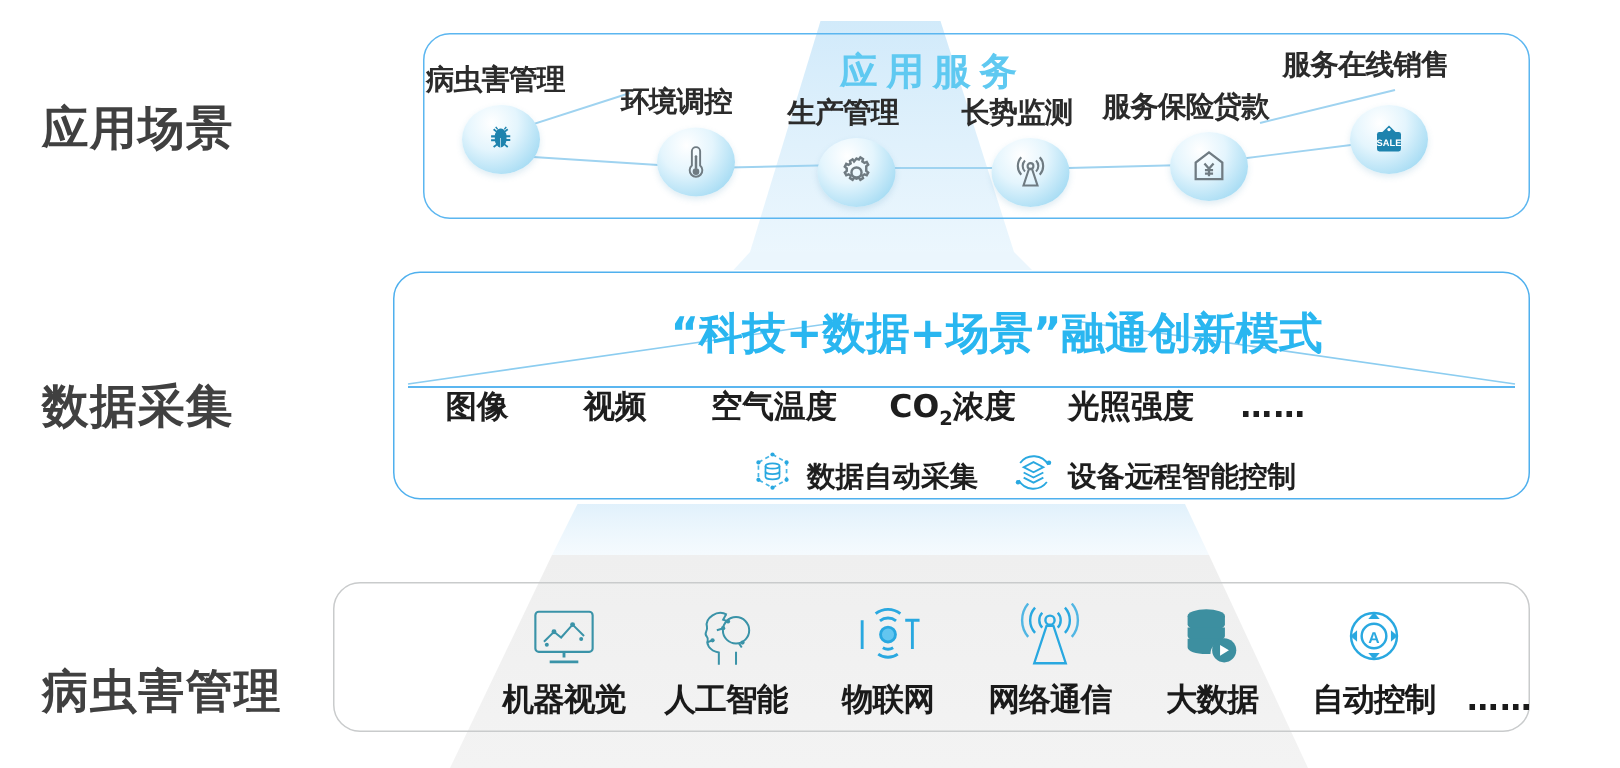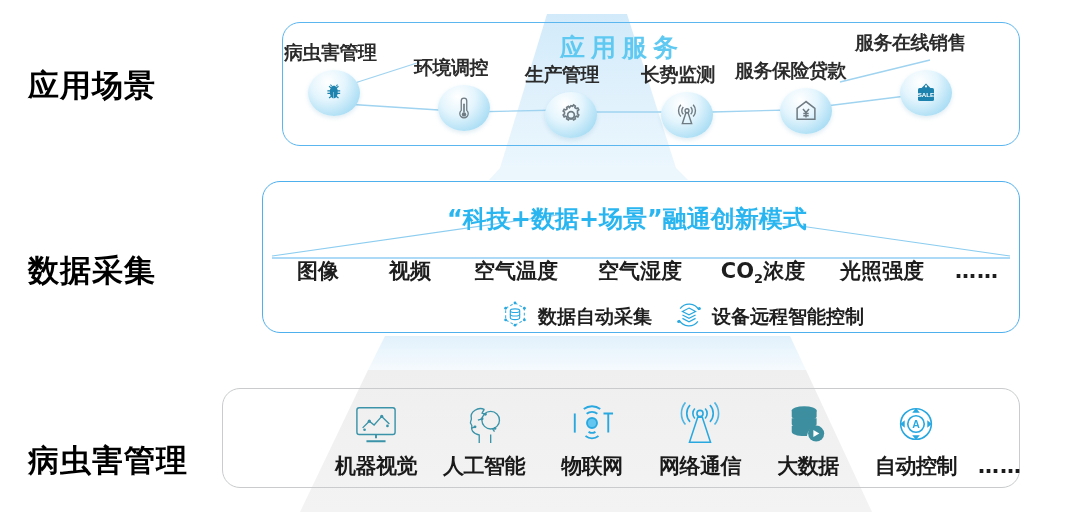--- a/index.html
+++ b/index.html
@@ -14,21 +14,21 @@
 
   
   #funnel{position:absolute;left:0;top:0;width:1080px;height:512px;z-index:0;}
 
   
   .side-label{
     position:absolute;
     font-size:31px;
     font-weight:bold;
     letter-spacing:1px;
-    color:#000000;
+    color:#404040;
     white-space:nowrap;
     font-family:"DejaVu Sans",sans-serif;
   }
   #label-app{left:28px;top:65px;}
   #label-data{left:28px;top:250px;}
   #label-tech{left:28px;top:440px;}
 
   
   .card{position:absolute;border-radius:18px;box-sizing:border-box;z-index:3;}
   #card-app{
@@ -68,21 +68,21 @@
     display:flex;align-items:center;justify-content:center;
   }
   .bubble svg{display:block;}
 
   
   #links{position:absolute;left:0;top:0;width:1080px;height:512px;z-index:4;}
 
   
   #data-title{
     position:absolute;left:447px;top:203px;
-    font-size:24px;font-weight:bold;color:#29B6F0;white-space:nowrap;z-index:6;
+    font-size:29px;font-weight:bold;color:#29B6F0;white-space:nowrap;z-index:6;
     font-family:"DejaVu Sans",sans-serif;
   }
   #chev{position:absolute;left:262px;top:181px;width:758px;height:100px;z-index:5;}
   #data-items{
     position:absolute;left:272px;top:257px;width:740px;
     display:flex;align-items:baseline;justify-content:flex-start;z-index:6;
   }
   #data-items .di{
     font-size:21px;font-weight:bold;color:#1e1e1e;white-space:nowrap;
     font-family:"DejaVu Sans",sans-serif;
@@ -242,21 +242,20 @@
       <path d="M10,75 L310,32"></path>
       <path d="M448,32 L748,75"></path>
       <path d="M10,77 L748,77" stroke="#5BB6F0" stroke-width="1.2"></path>
     </g>
   </svg>
 
   <div id="data-items">
     <span class="di" style="width:92px;text-align:center;">图像</span>
     <span class="di" style="width:92px;text-align:center;">视频</span>
     <span class="di" style="width:120px;text-align:center;">空气温度</span>
-    <span class="di" style="width:128px;text-align:center;">空气湿度</span>
     <span class="di" style="width:118px;text-align:center;"><span>CO</span><sub>2</sub><span>浓度</span></span>
     <span class="di" style="width:120px;text-align:center;">光照强度</span>
     <span class="di" style="width:70px;text-align:center;letter-spacing:1px;">……</span>
   </div>
 
   <div id="data-feats">
     <div class="feat">
       <span>
         <svg width="30" height="30" viewBox="0 0 32 32" fill="none" stroke="#29A8E0" stroke-width="1.2">
           <path d="M16 3.2l10 5.6v12.4l-10 5.6-10-5.6V8.8z" stroke-opacity=".85" stroke-dasharray="3 2.4"></path>

